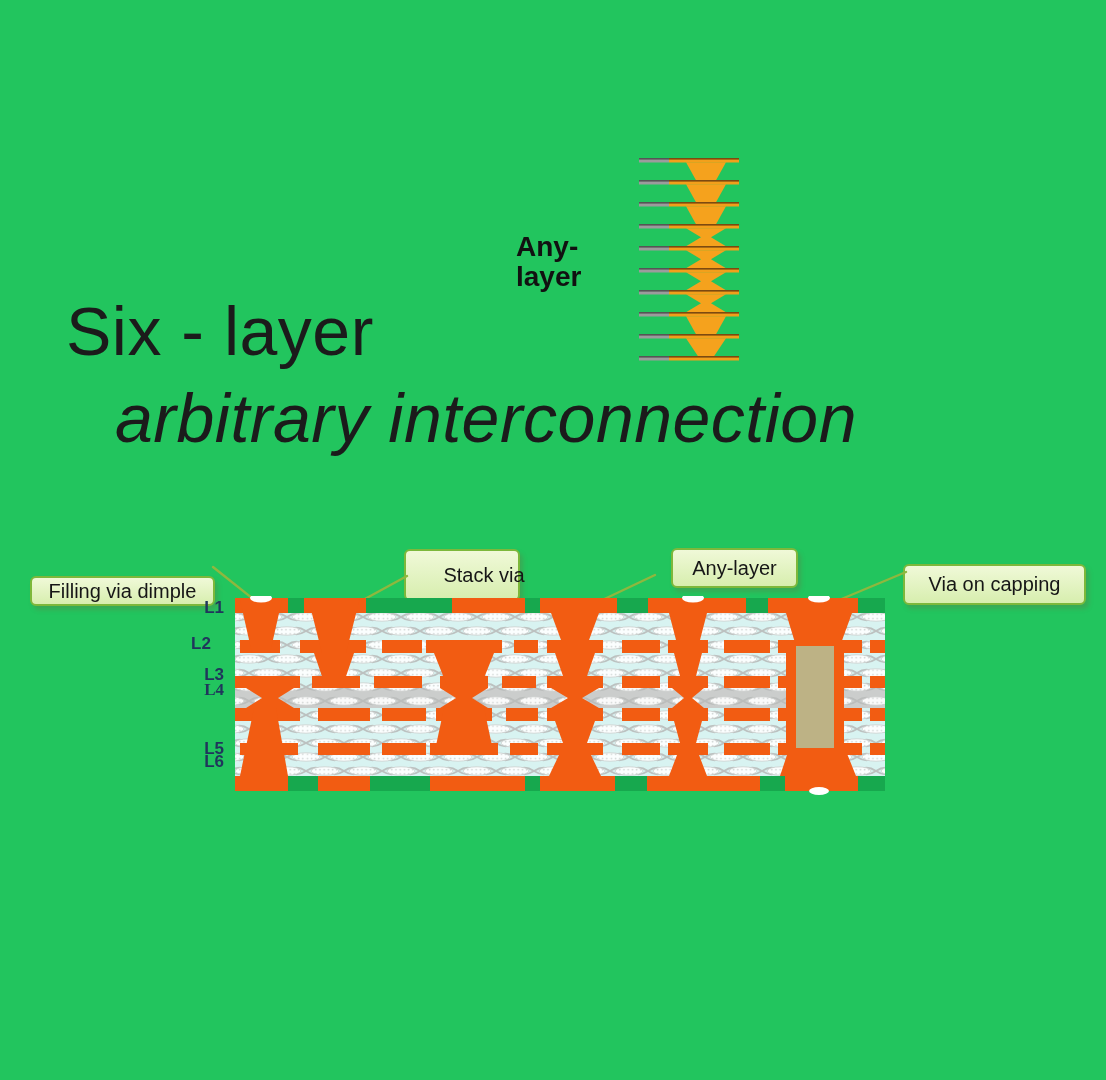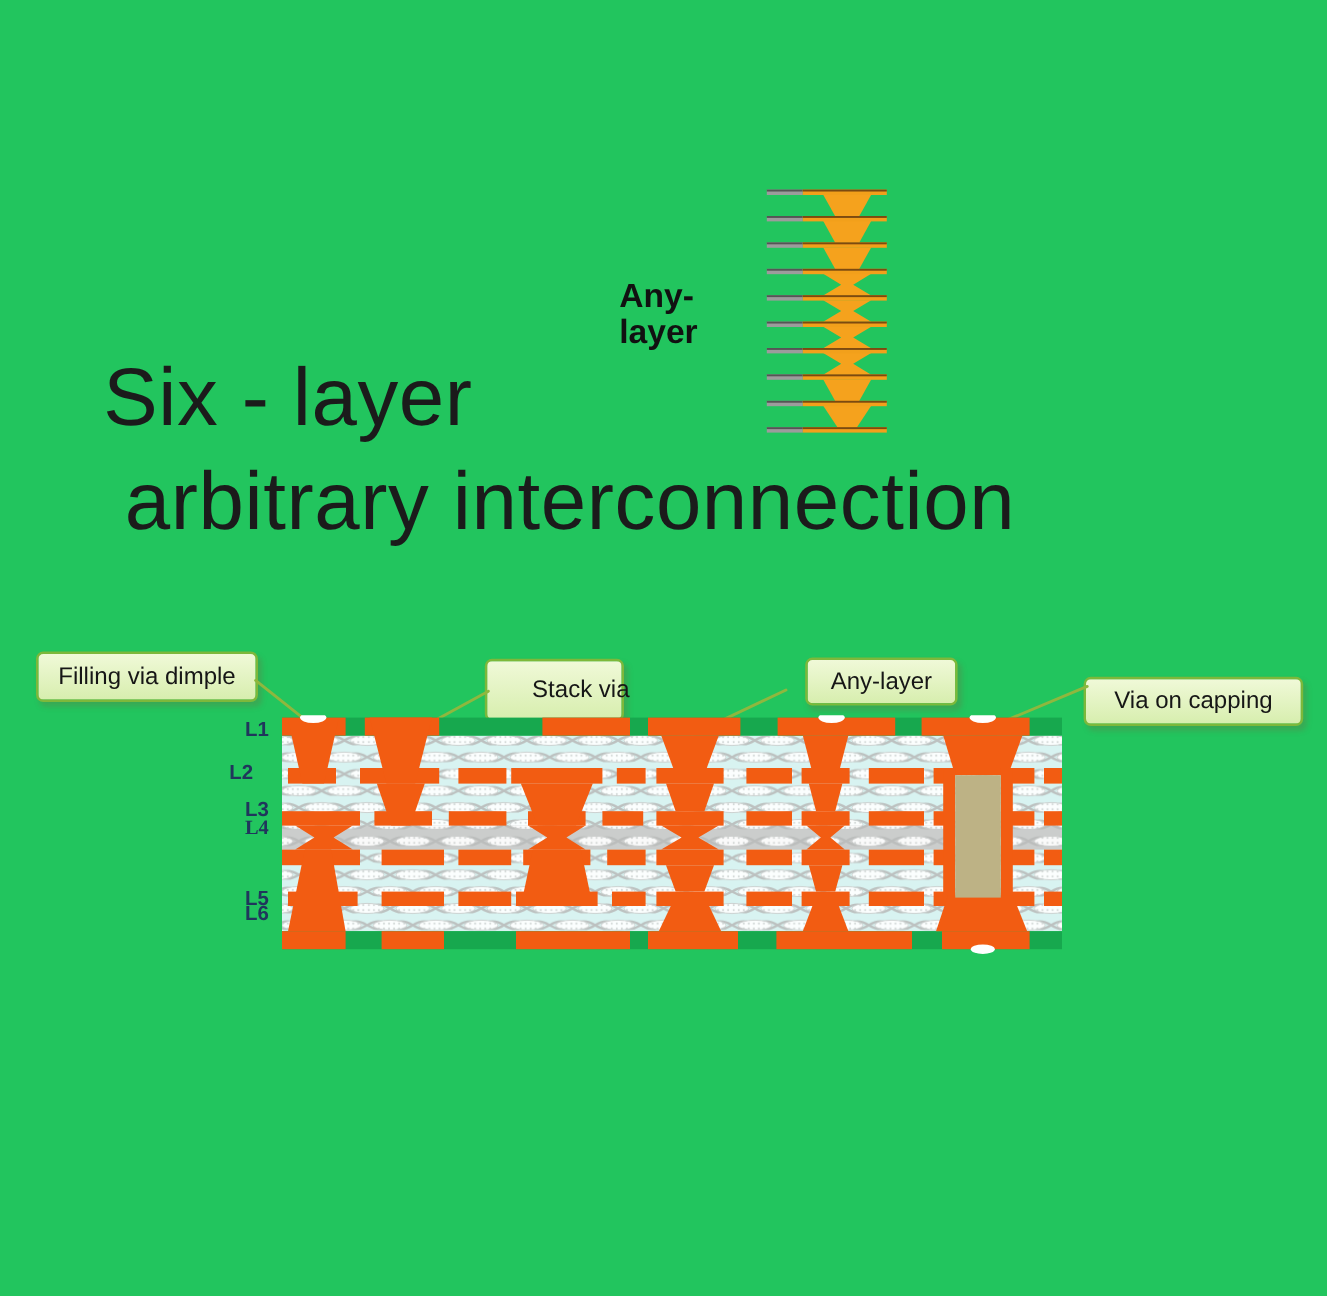--- a/index.html
+++ b/index.html
@@ -1,33 +1,33 @@
 <!DOCTYPE html>
 <html><head>
 <meta charset="utf-8">
 <style>
   html,body{margin:0;padding:0;background:#fff;}
   #page{position:relative;width:1106px;height:1080px;background:#22c55e;overflow:hidden;
         font-family:"Liberation Sans",sans-serif;}
   
   .title-line{position:absolute;color:#1b1b1b;font-size:68px;letter-spacing:0.5px;
               font-family:"Liberation Sans",sans-serif;white-space:nowrap;line-height:1;}
-  #title1{left:66px;top:297px;margin-left:20px;}
-  #title2{left:104px;top:384px;}
+  #title1{left:66px;top:297px;}
+  #title2{left:115px;top:384px;font-style:italic;}
   
   .icon-label{position:absolute;left:516px;color:#111;font-size:28px;font-weight:bold;
               line-height:30px;white-space:nowrap;}
   #iconlab1{top:232px;}
   #iconlab2{top:262px;}
   
   .callout{position:absolute;box-sizing:border-box;border:2.5px solid #7db83b;border-radius:6px;
            background:linear-gradient(#f0f9d8,#d7eeae);box-shadow:3px 4px 4px rgba(100,120,70,.35);
            display:flex;align-items:center;justify-content:center;color:#161616;font-size:20px;
            white-space:nowrap;}
-  #co-filling{left:30px;top:543px;width:185px;height:42px;}
+  #co-filling{left:30px;top:576px;width:185px;height:30px;}
   #co-stack{left:404px;top:549px;width:116px;height:52px;padding-left:44px;}
   #co-anylayer{left:652px;top:548px;width:127px;height:40px;margin-left:19px;}
   #co-capping{left:903px;top:564px;width:183px;height:41px;}
   
   .llab{position:absolute;left:178px;width:46px;text-align:right;color:#20365c;
         font-weight:bold;font-size:17px;line-height:18px;}
   
   .abs{position:absolute;}
 </style>
 </head>

